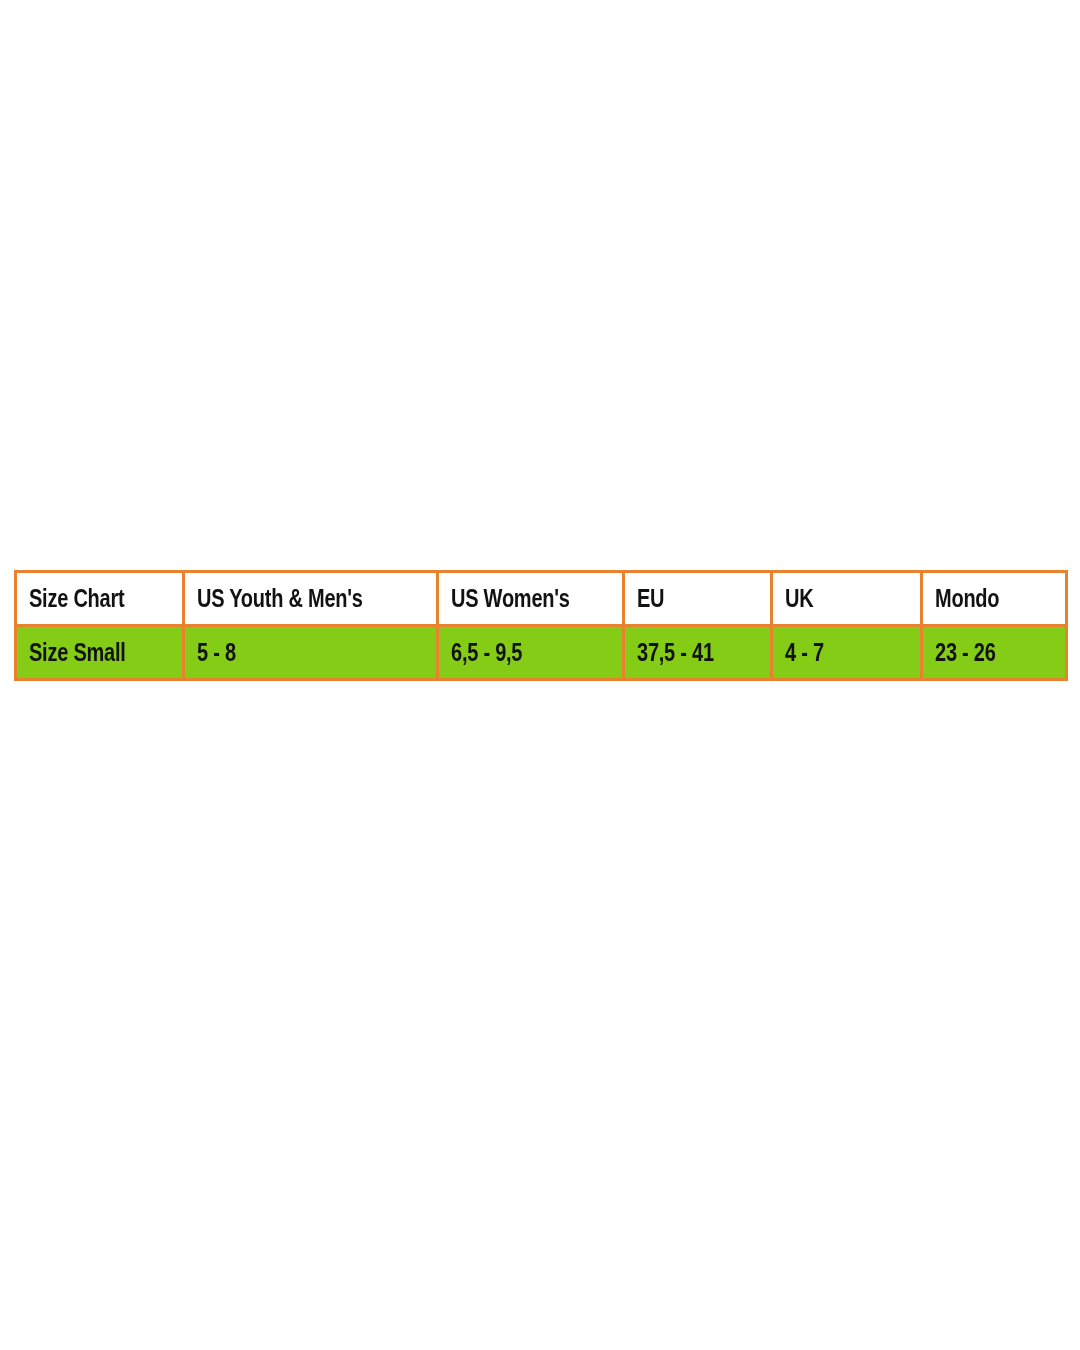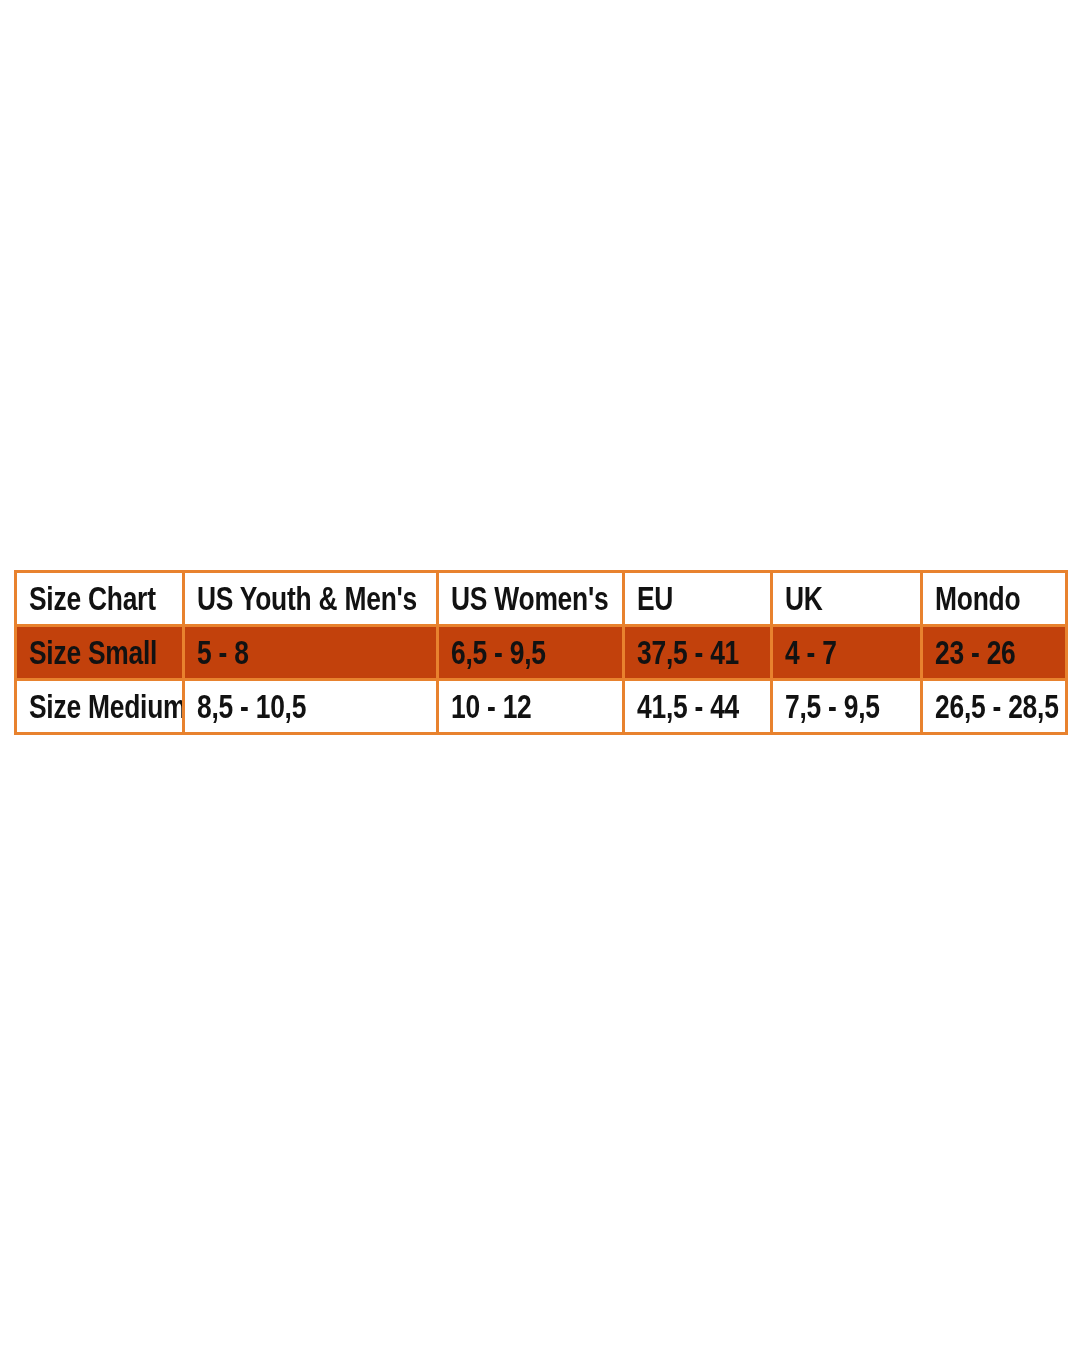--- a/index.html
+++ b/index.html
@@ -30,38 +30,38 @@
   }
 
   table.size-chart td {
     border: 3px solid #e8822e;
     padding: 0 0 0 12px;
     height: 51px;
     vertical-align: middle;
     color: #121212;
     font-family: "Liberation Sans Narrow", "Liberation Sans", sans-serif;
     font-weight: bold;
-    font-size: 33px;
+    font-size: 25px;
     line-height: 1;
     letter-spacing: -0.3px;
     white-space: nowrap;
     overflow: hidden;
     
     transform-origin: left center;
   }
 
   table.size-chart td .cell-txt {
     display: inline-block;
     transform: scaleX(0.80);
     transform-origin: left center;
     font-stretch: condensed;
   }
 
   tr.row-shaded td {
-    background: #c2410c;
+    background: #84cc16;
   }
   tr.row-plain td {
     background: #ffffff;
   }
 
   
   col.c0 { width: 168px; }
   col.c1 { width: 254px; }
   col.c2 { width: 186px; }
   col.c3 { width: 148px; }
@@ -93,24 +93,16 @@
 
       <tr class="row-shaded">
         <td><span class="cell-txt">Size Small</span></td>
         <td><span class="cell-txt">5 - 8</span></td>
         <td><span class="cell-txt">6,5 - 9,5</span></td>
         <td><span class="cell-txt">37,5 - 41</span></td>
         <td><span class="cell-txt">4 - 7</span></td>
         <td><span class="cell-txt">23 - 26</span></td>
       </tr>
 
-      <tr class="row-plain">
-        <td><span class="cell-txt">Size Medium</span></td>
-        <td><span class="cell-txt">8,5 - 10,5</span></td>
-        <td><span class="cell-txt">10 - 12</span></td>
-        <td><span class="cell-txt">41,5 - 44</span></td>
-        <td><span class="cell-txt">7,5 - 9,5</span></td>
-        <td><span class="cell-txt">26,5 - 28,5</span></td>
-      </tr>
 
     </tbody>
   </table>
 </div>
 
 </body></html>

